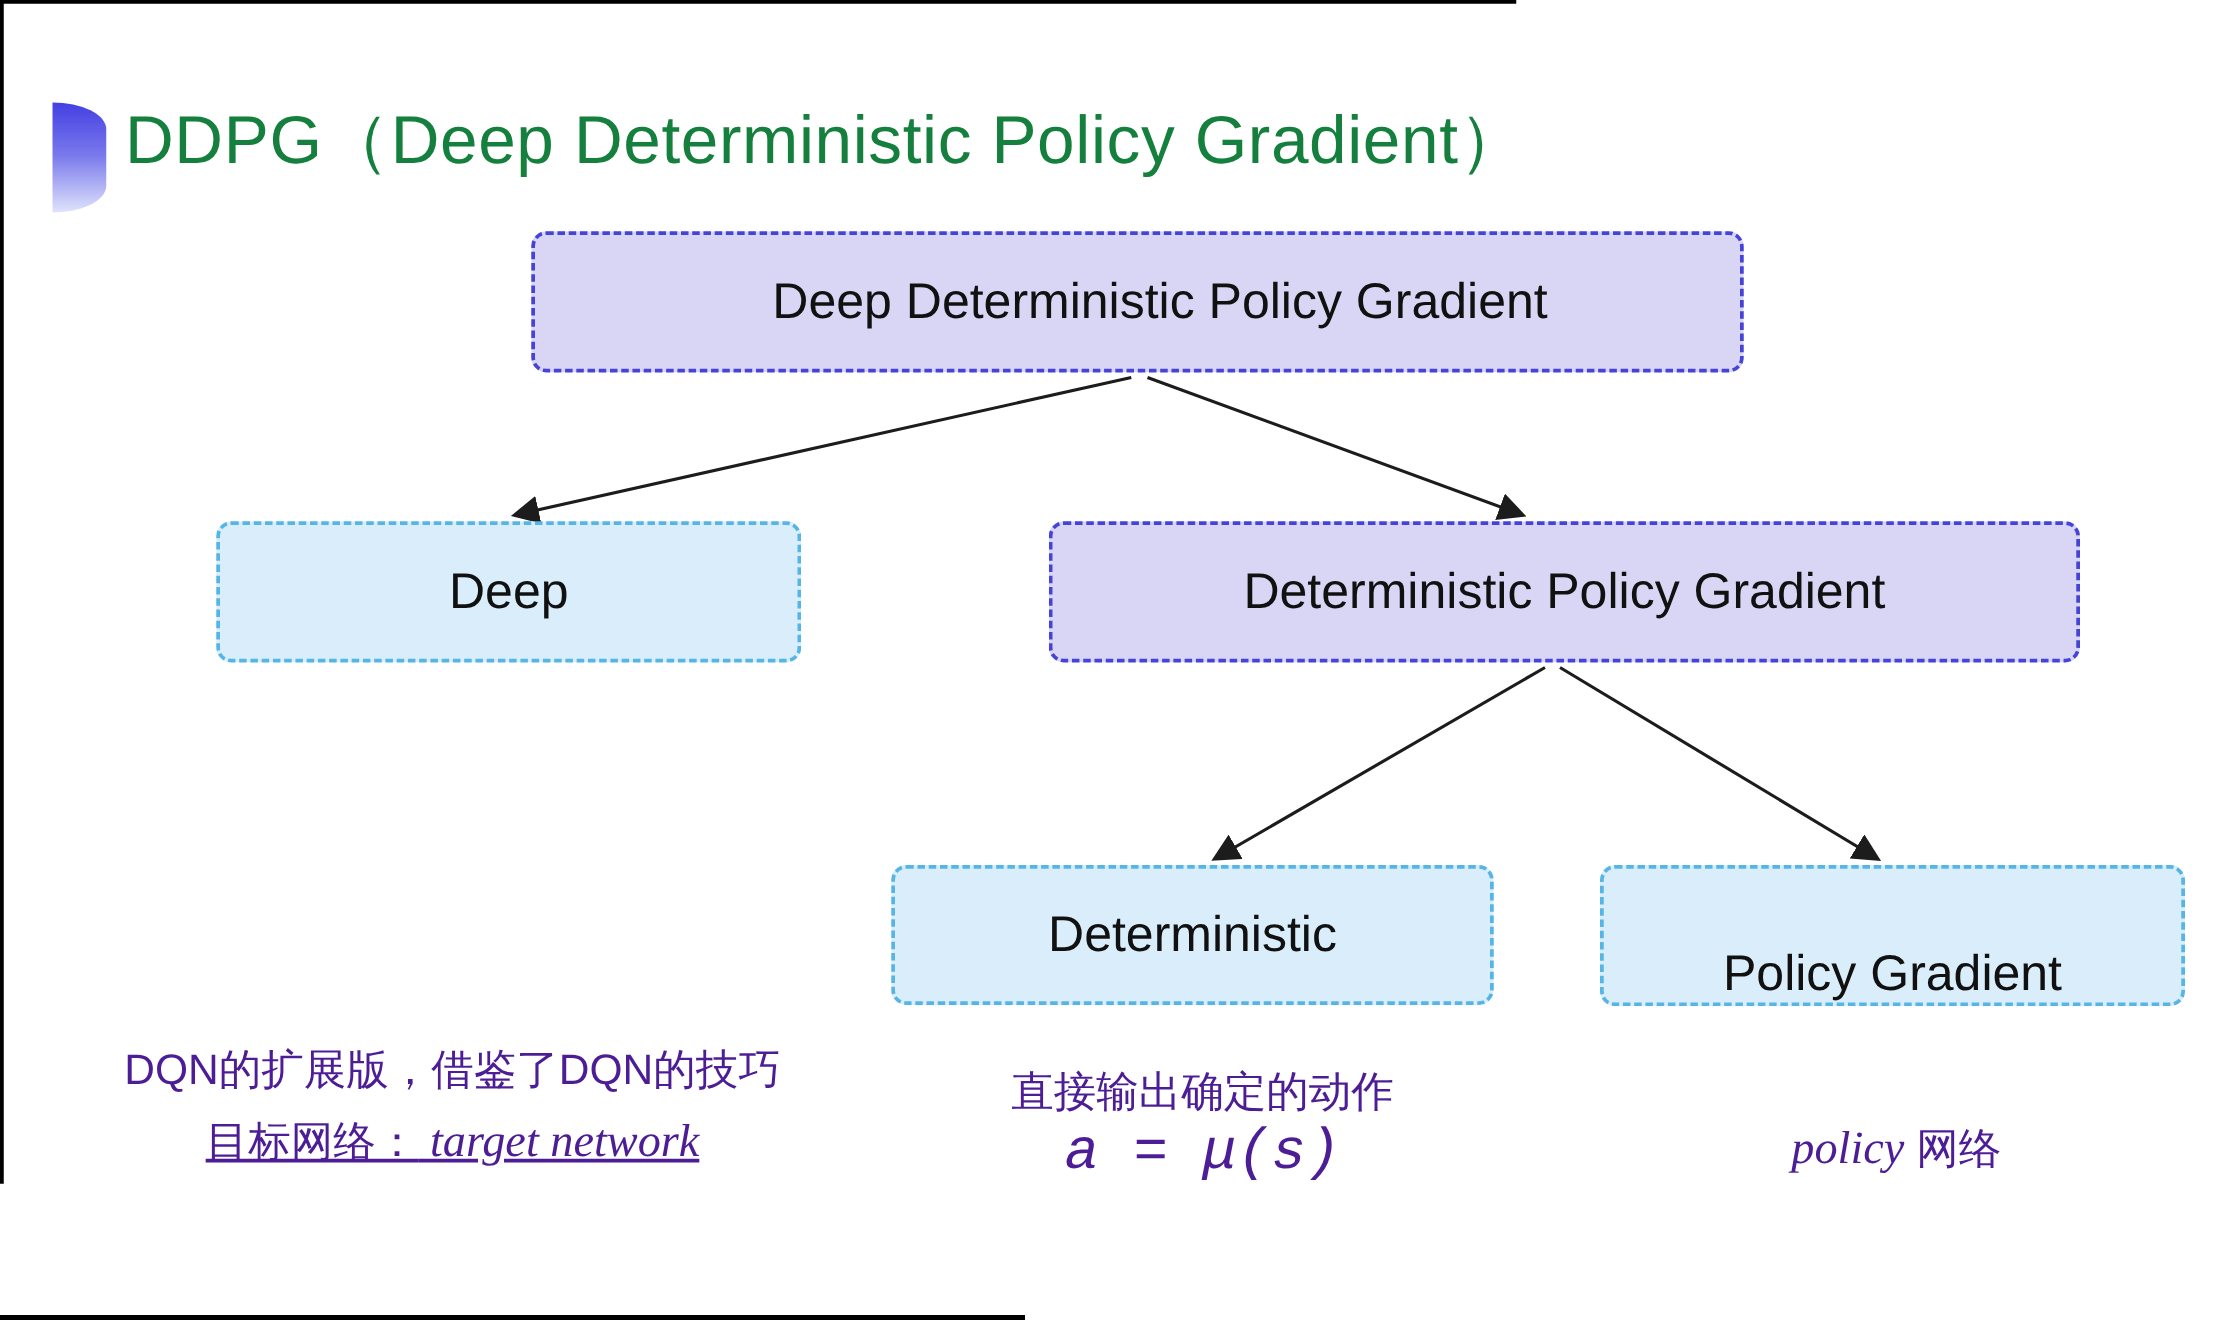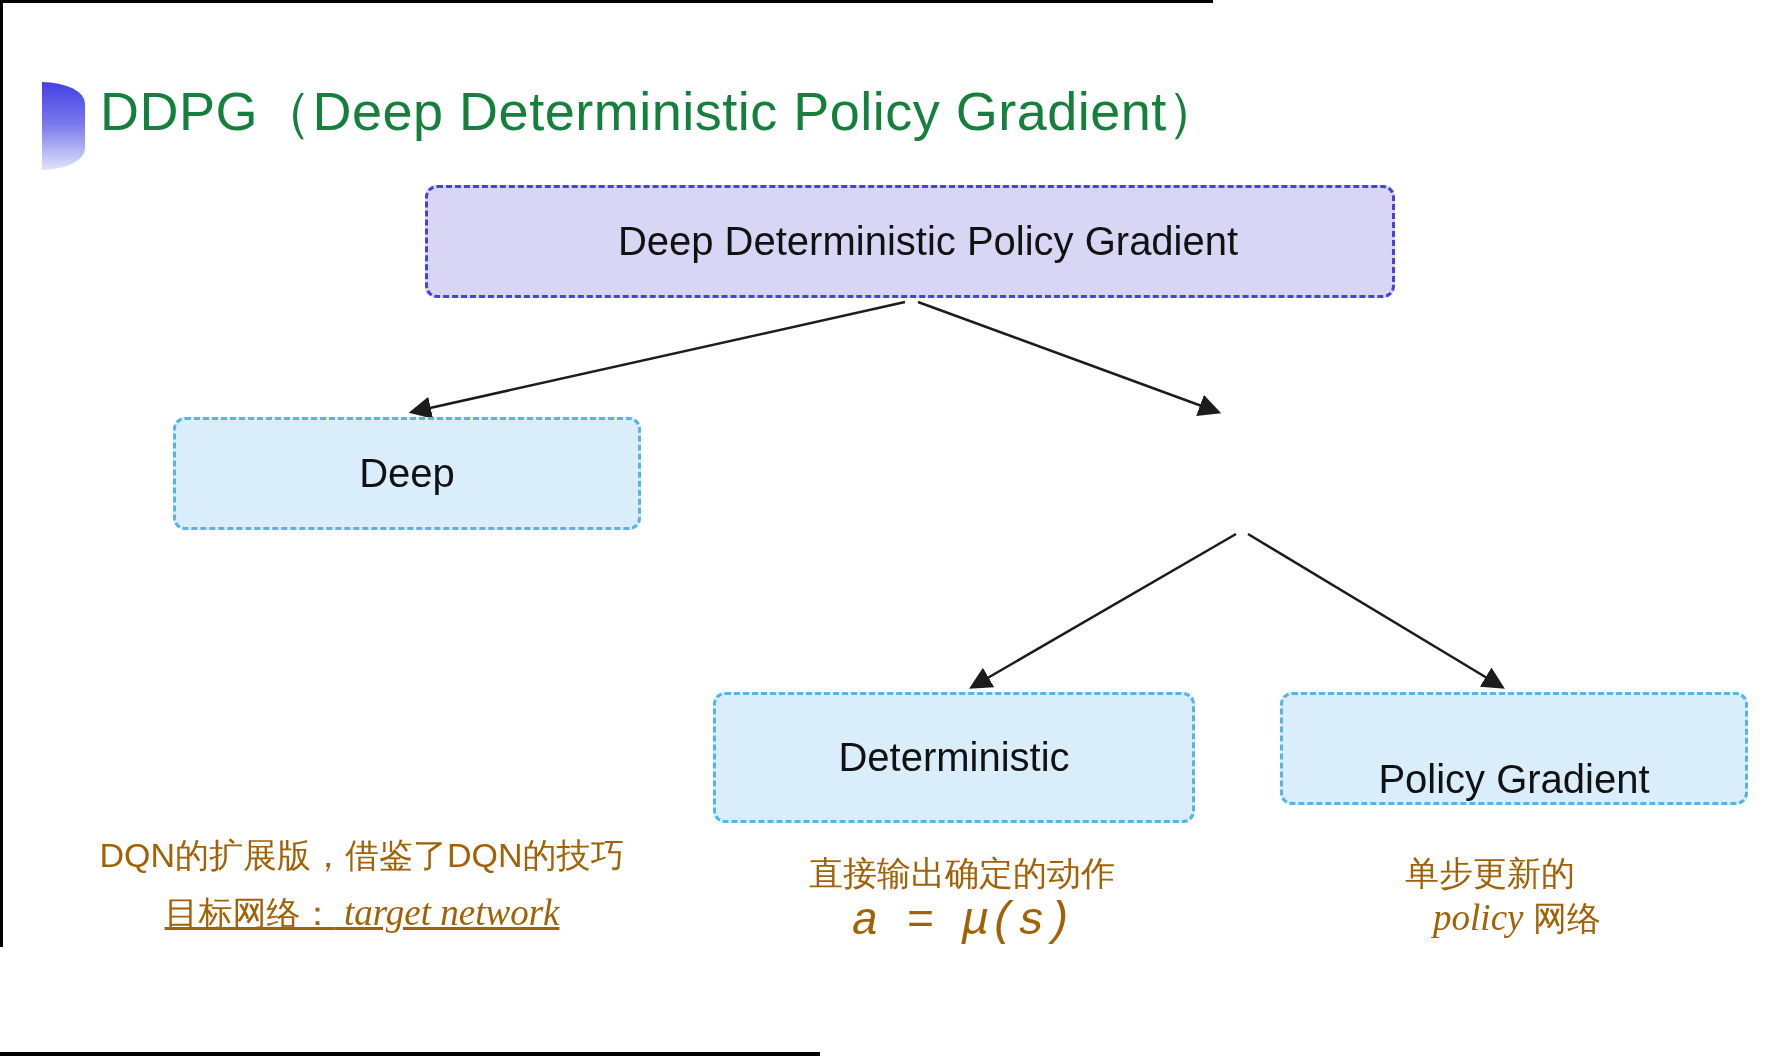--- a/index.html
+++ b/index.html
@@ -48,31 +48,31 @@
     font-weight: 500;
     color: #111111;
     white-space: nowrap;
   }
   .node.purple { background: #d9d6f5; border: 3px dashed #4643d9; }
   .node.blue   { background: #d9eefa; border: 3px dashed #55b5e6; }
 
   .node-root          { left: 425px;  top: 185px; width: 970px; height: 113px; padding-left: 36px; }
   .node-deep          { left: 173px;  top: 417px; width: 468px; height: 113px; }
   .node-dpg           { left: 839px;  top: 417px; width: 825px; height: 113px; }
-  .node-deterministic { left: 713px;  top: 692px; width: 482px; height: 131px; }
+  .node-deterministic { left: 713px;  top: 692px; width: 482px; height: 112px; }
   .node-pg            { left: 1280px; top: 692px; width: 468px; height: 113px; align-items: flex-end; }
 
   .arrows-layer { position: absolute; left: 0; top: 0; width: 1778px; height: 1056px; }
 
   
   .note-line {
     position: absolute;
     transform: translateX(-50%);
     font-size: 34px;
-    color: #a16207;
+    color: #4c1d95;
     white-space: nowrap;
     text-align: center;
   }
   .serif-italic {
     font-family: "Liberation Serif", "DejaVu Serif", serif;
     font-style: italic;
     font-size: 37px;
   }
   .formula {
     font-family: Liberation Mono, monospace;
@@ -115,39 +115,41 @@
   </svg>
 
   <div class="node purple node-root">
     <span>Deep Deterministic Policy Gradient</span>
   </div>
 
   <div class="node blue node-deep">
     <span>Deep</span>
   </div>
 
+  <div class="node purple node-dpg">
+    <span>Deterministic Policy Gradient</span>
+  </div>
 
   <div class="node blue node-deterministic">
     <span>Deterministic</span>
   </div>
 
   <div class="node blue node-pg">
     <span>Policy Gradient</span>
   </div>
 
   <div class="note-line note-deep-1">DQN的扩展版，借鉴了DQN的技巧</div>
   <div class="note-line note-deep-2">
     <span>目标网络：</span>
     <span class="serif-italic">target network</span>
   </div>
 
   <div class="note-line note-det-1">直接输出确定的动作</div>
   <div class="note-line note-det-2">
     <span class="formula">a = μ(s)</span>
   </div>
 
-  <div class="note-line note-pg-1">单步更新的</div>
   <div class="note-line note-pg-2">
     <span class="serif-italic">policy</span>
     <span>网络</span>
   </div>
 
 </div>
 
 </body></html>

